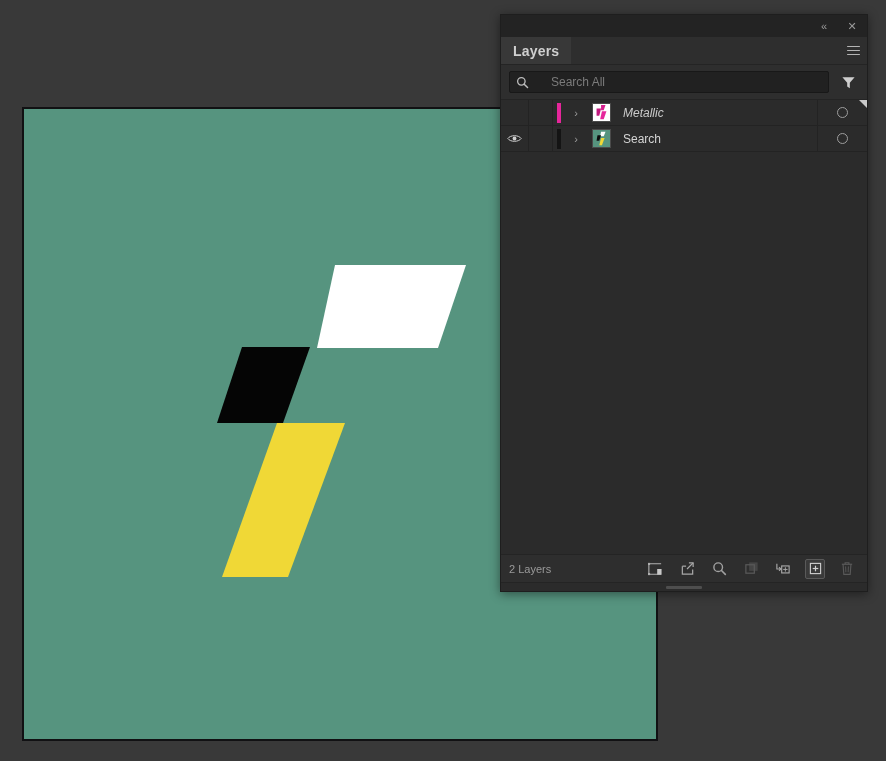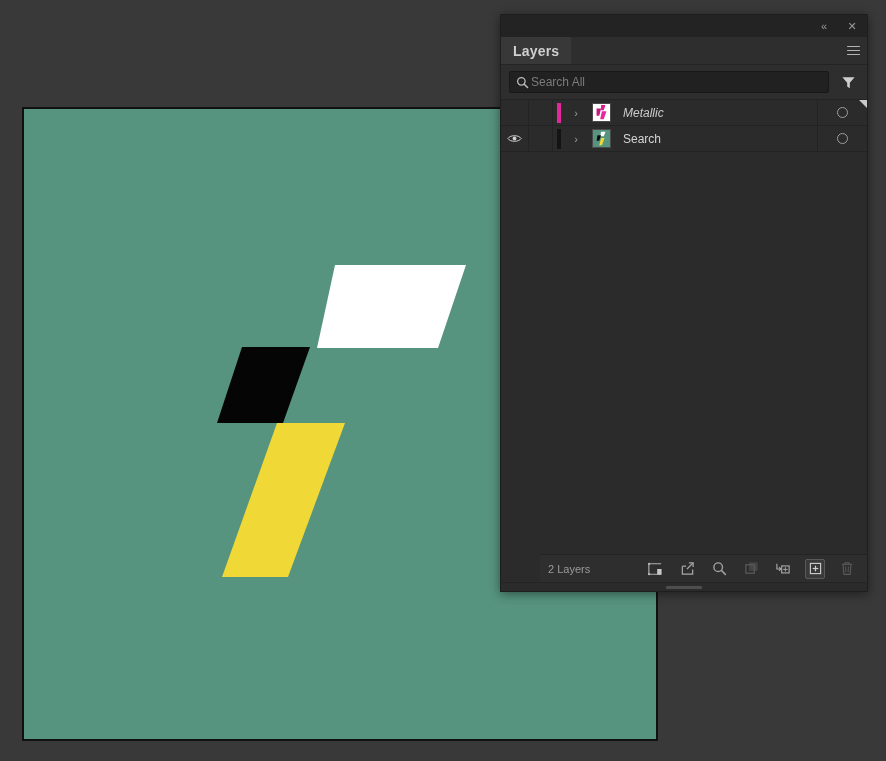--- a/index.html
+++ b/index.html
@@ -119,21 +119,21 @@
   }
   .search-box {
     flex: 1 1 auto;
     height: 22px;
     background: #212121;
     border: 1px solid #181818;
     border-radius: 2px;
     display: flex;
     align-items: center;
     padding: 0 6px;
-    gap: 2px;
+    gap: 22px;
   }
   .search-box input {
     flex: 1 1 auto;
     background: transparent;
     border: none;
     outline: none;
     color: #d6d6d6;
     font-size: 12px;
     font-family: "Liberation Sans", sans-serif;
   }
@@ -223,21 +223,20 @@
 
   
   .panel-footer {
     height: 28px;
     background: #2e2e2e;
     border-top: 1px solid #242424;
     display: flex;
     align-items: center;
     padding: 0 8px;
     flex: 0 0 auto;
-    margin-left: 39px;
   }
   .footer-count {
     font-size: 11px;
     color: #9a9a9a;
     white-space: nowrap;
   }
   .footer-tools {
     margin-left: auto;
     display: flex;
     align-items: center;

